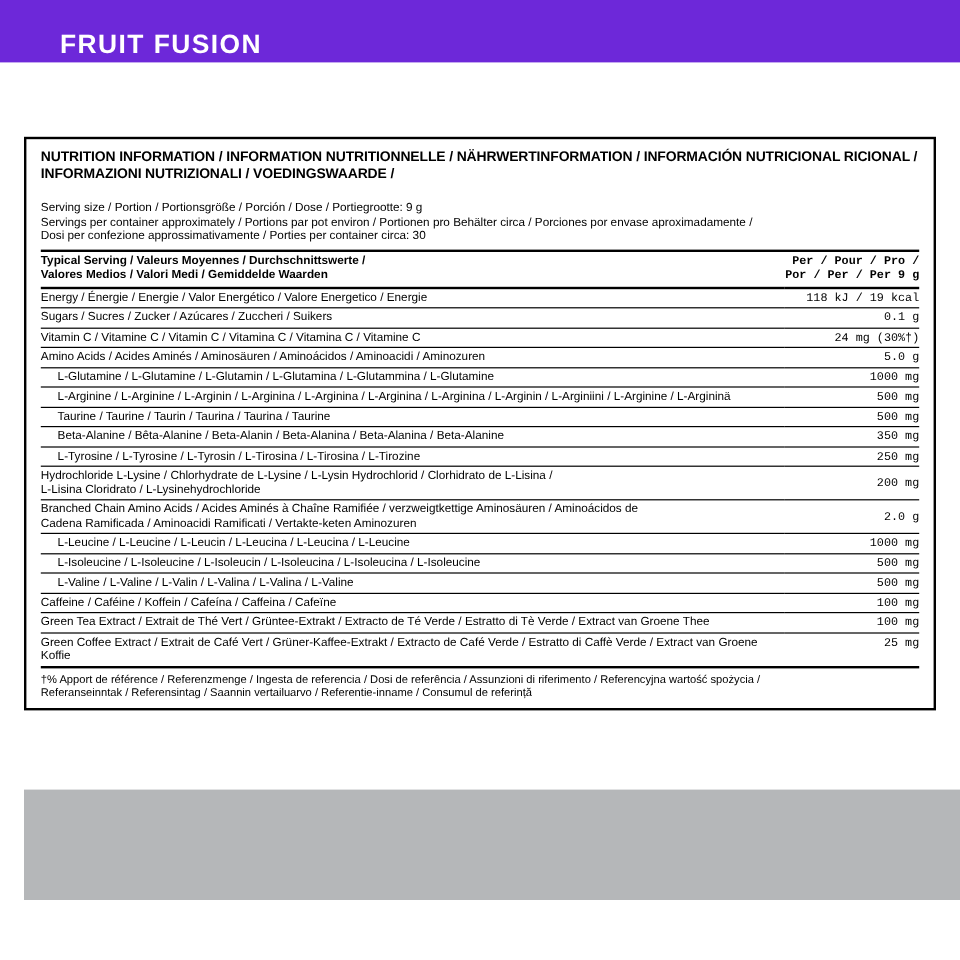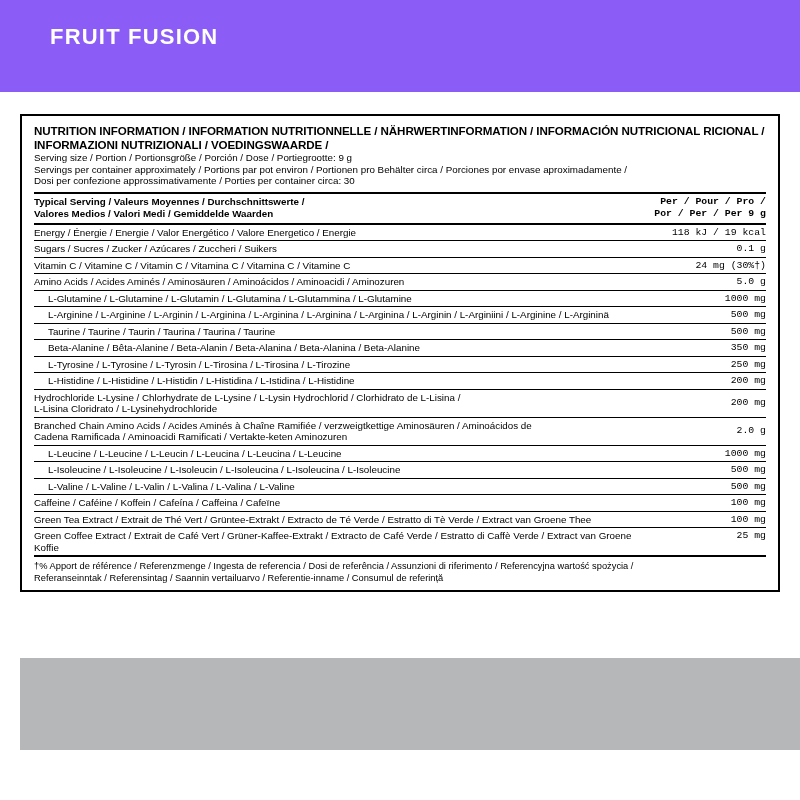--- a/index.html
+++ b/index.html
@@ -16,22 +16,22 @@
     width: 800px;
     height: 800px;
     overflow: hidden;
     background: #ffffff;
   }
   
   .header-banner {
     position: absolute;
     top: 0; left: 0;
     width: 800px;
-    height: 92px;
-    background: #8b5cf6;
+    height: 52px;
+    background: #6d28d9;
   }
   .header-title {
     position: absolute;
     left: 50px;
     top: 24px;
     color: #ffffff;
     font-size: 22px;
     font-weight: bold;
     letter-spacing: 1.2px;
     font-family: "Liberation Sans", sans-serif;
@@ -72,21 +72,21 @@
     padding: 8px 12px 6px 12px;
   }
   .panel-title {
     font-size: 11.6px;
     font-weight: bold;
     line-height: 14px;
     color: #000;
     letter-spacing: -0.1px;
   }
   .serving-lines {
-    margin-top: 0;
+    margin-top: 16px;
     font-size: 9.8px;
     line-height: 11.5px;
     color: #000;
   }
   .rule-thick {
     border-top: 2px solid #000;
     margin-top: 5px;
   }
   table.nutri {
     width: 100%;
@@ -189,24 +189,20 @@
           </tr>
           <tr>
             <td class="indent1">Beta-Alanine / Bêta-Alanine / Beta-Alanin / Beta-Alanina / Beta-Alanina / Beta-Alanine</td>
             <td class="val">350 mg</td>
           </tr>
           <tr>
             <td class="indent1">L-Tyrosine / L-Tyrosine / L-Tyrosin / L-Tirosina / L-Tirosina / L-Tirozine</td>
             <td class="val">250 mg</td>
           </tr>
           <tr>
-            <td class="indent1">L-Histidine / L-Histidine / L-Histidin / L-Histidina / L-Istidina / L-Histidine</td>
-            <td class="val">200 mg</td>
-          </tr>
-          <tr>
             <td>Hydrochloride L-Lysine / Chlorhydrate de L-Lysine / L-Lysin Hydrochlorid / Clorhidrato de L-Lisina /<br>L-Lisina Cloridrato / L-Lysinehydrochloride</td>
             <td class="val midalign">200 mg</td>
           </tr>
           <tr>
             <td>Branched Chain Amino Acids / Acides Aminés à Chaîne Ramifiée / verzweigtkettige Aminosäuren / Aminoácidos de<br>Cadena Ramificada / Aminoacidi Ramificati / Vertakte-keten Aminozuren</td>
             <td class="val midalign">2.0 g</td>
           </tr>
           <tr>
             <td class="indent1">L-Leucine / L-Leucine / L-Leucin / L-Leucina / L-Leucina / L-Leucine</td>
             <td class="val">1000 mg</td>

